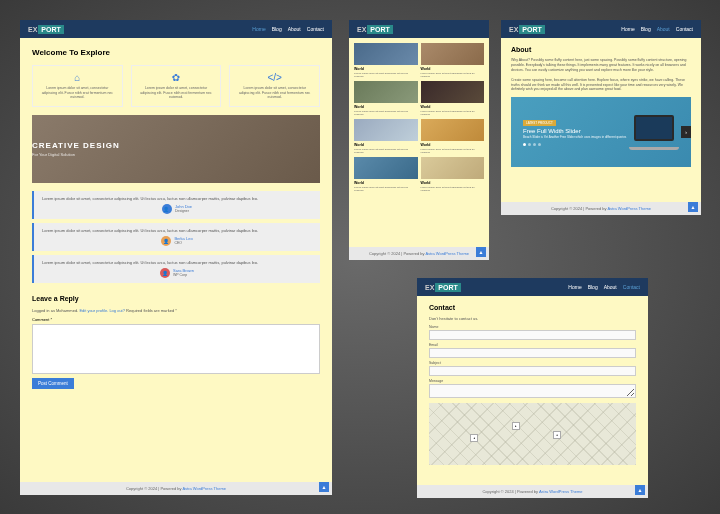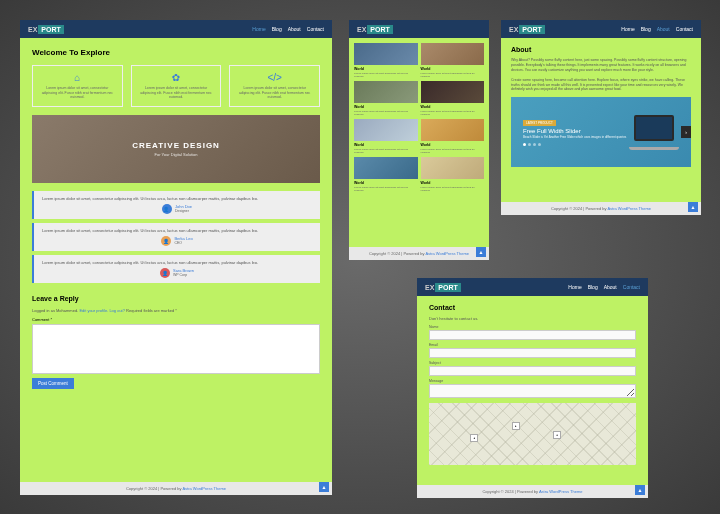--- a/index.html
+++ b/index.html
@@ -1,35 +1,35 @@
 <!DOCTYPE html>
 <html><head>
 <meta charset="utf-8">
 <style>
 *{box-sizing:border-box;margin:0;padding:0}
 body{background:radial-gradient(ellipse at center,#6a6a6a 0%,#3a3a3a 100%);width:720px;height:514px;font-family:Arial,sans-serif;font-size:5px;overflow:hidden;position:relative}
-.shot{position:absolute;background:#bef264;overflow:hidden}
+.shot{position:absolute;background:#fef9c3;overflow:hidden}
 .s1{left:20px;top:20px;width:312px;height:475px}
 .s2{left:349px;top:20px;width:140px;height:240px}
 .s3{left:501px;top:20px;width:200px;height:195px}
 .s4{left:417px;top:278px;width:231px;height:220px}
 .hdr{background:#1e3a5f;height:18px;display:flex;align-items:center;padding:0 8px;justify-content:space-between}
 .logo{display:flex;align-items:center;gap:1px}
 .logo-ex{color:#ccc;font-size:7px;font-weight:bold}
 .logo-port{background:#2a8a8a;color:#fff;font-size:7px;font-weight:bold;padding:1px 3px}
 .nav{display:flex;gap:6px}
 .nav a{color:#fff;font-size:5px;text-decoration:none}
 .nav a.active{color:#5a9fd4}
 .s1 .content{padding:10px 12px}
 .s1 h1{font-size:8px;font-weight:bold;margin-bottom:8px}
 .features{display:flex;gap:8px;margin-bottom:8px}
 .feat{flex:1;text-align:center;padding:6px;border:1px solid #eee}
 .feat-icon{color:#3b7dd8;font-size:10px;margin-bottom:3px}
 .feat-text{font-size:3.5px;line-height:1.3;color:#666}
-.hero{position:relative;height:68px;background:linear-gradient(135deg,#8a7a6a,#6a5a4a);display:flex;flex-direction:column;align-items:center;justify-content:center;color:#fff}
+.hero{position:relative;height:68px;background:linear-gradient(135deg,#8a7a6a,#6a5a4a);display:flex;flex-direction:column;align-items:flex-start;justify-content:center;color:#fff}
 .hero h2{font-size:8px;letter-spacing:1px;margin-bottom:2px}
 .hero-sub{font-size:4px;opacity:.8}
 .testimonials{margin-top:8px}
 .testi{background:#eee;border-left:2px solid #3b7dd8;padding:5px 8px;margin-bottom:4px;font-size:4px;color:#555}
 .testi-author{display:flex;align-items:center;gap:3px;margin-top:3px;justify-content:center}
 .avatar{width:10px;height:10px;border-radius:50%;background:#3b7dd8;display:flex;align-items:center;justify-content:center;color:#fff;font-size:5px}
 .auth-name{color:#3b7dd8;font-size:4px}
 .auth-role{font-size:3.5px;color:#666}
 .av-orange{background:#e8a055}
 .av-red{background:#d85a5a}

